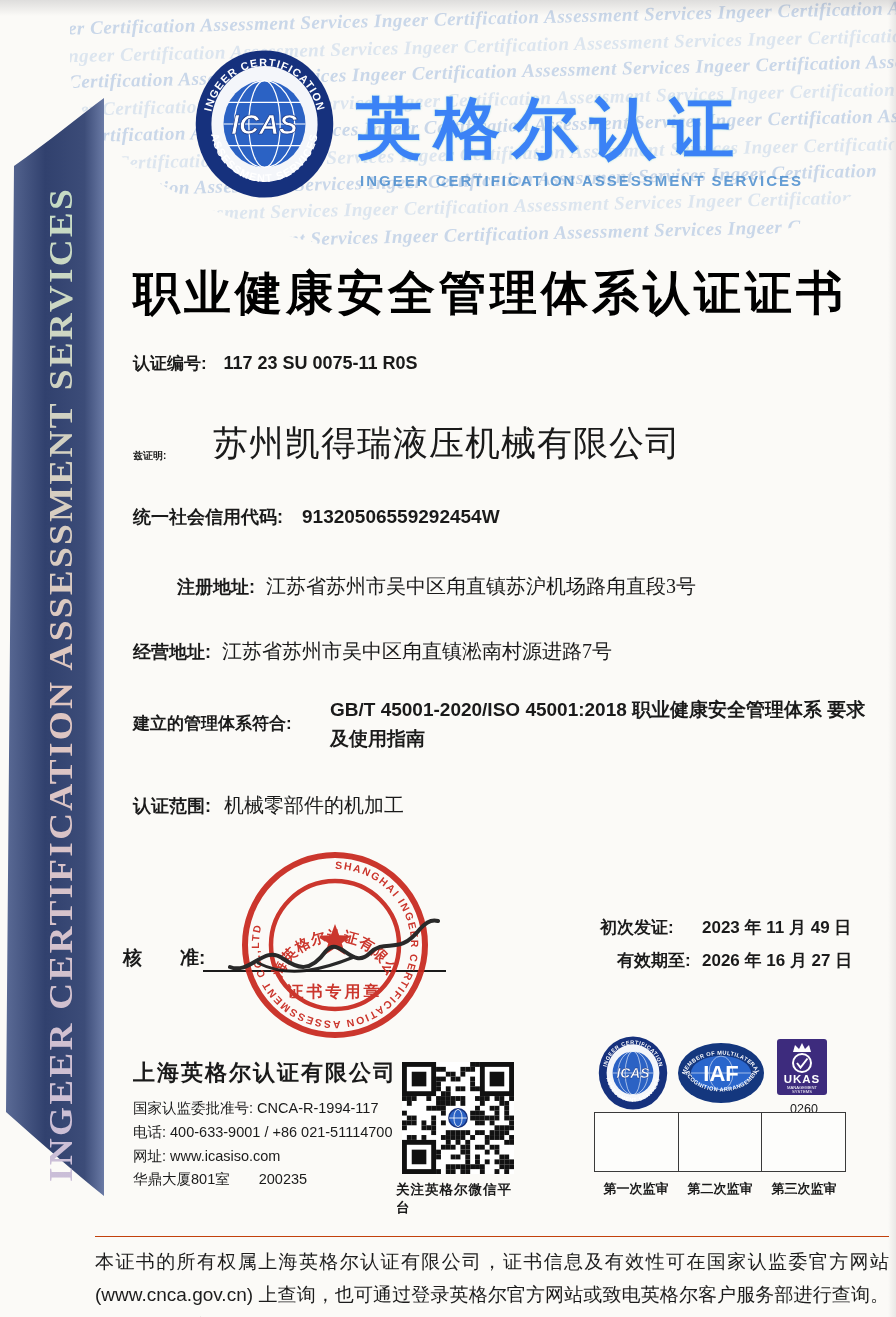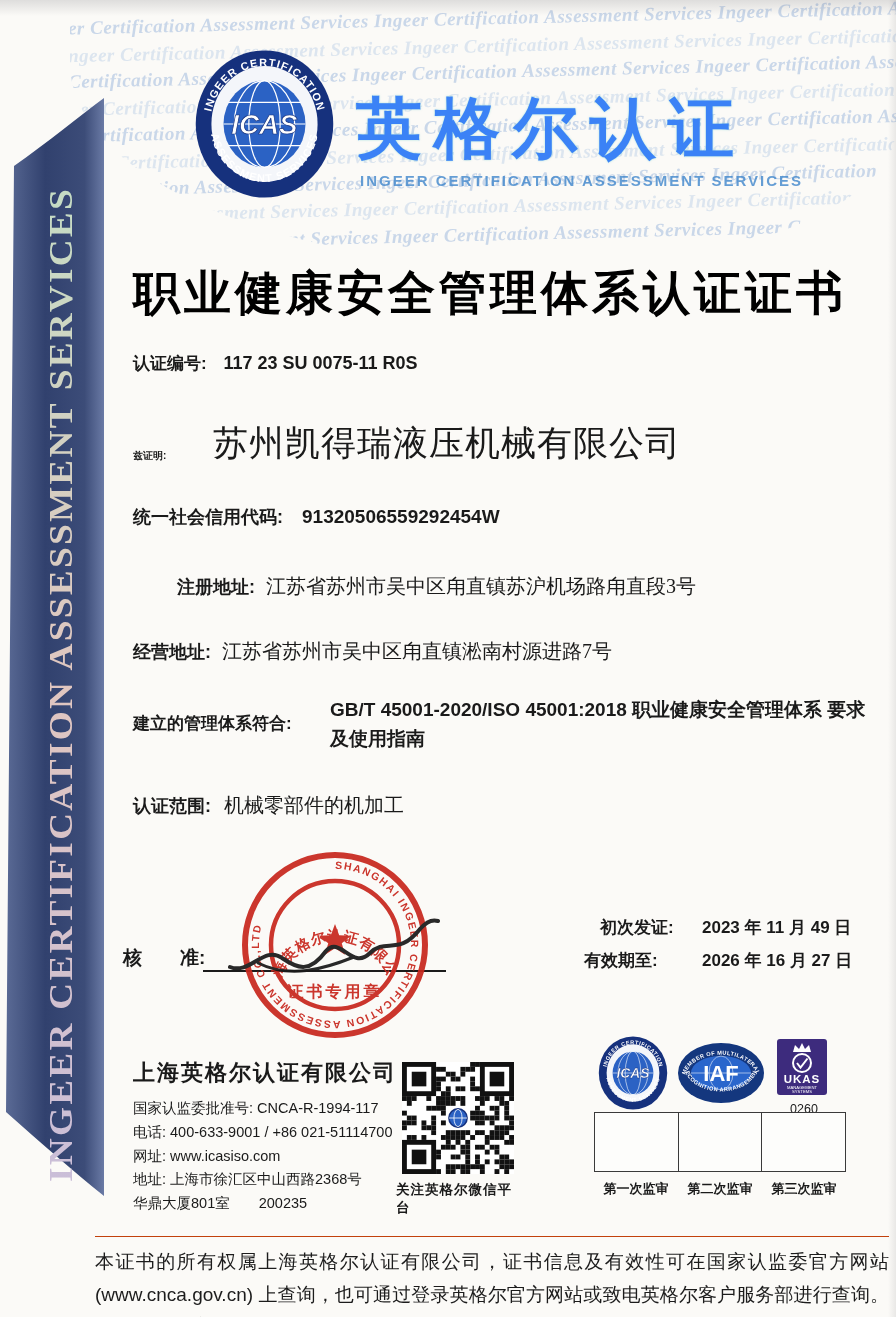--- a/index.html
+++ b/index.html
@@ -159,21 +159,21 @@
   <div class="row" style="left:133px;top:792px;font-size:18px;">
     <span class="lab">认证范围:</span>
     <span class="serifv" style="font-size:20px;margin-left:8px;">机械零部件的机加工</span>
   </div>
 
   <div class="row lab pre" style="left:123px;top:945px;font-size:19px;">核　　准:</div>
   <div class="sigline"></div>
 
   <div class="row lab" style="left:600px;top:916px;font-size:17px;">初次发证:</div>
   <div class="row lab" style="left:702px;top:916px;font-size:17px;">2023 年 11 月 49 日</div>
-  <div class="row lab" style="left:584px;top:949px;font-size:17px;text-align:right;">有效期至:</div>
+  <div class="row lab" style="left:617px;top:949px;font-size:17px;text-align:right;">有效期至:</div>
   <div class="row lab" style="left:702px;top:949px;font-size:17px;">2026 年 16 月 27 日</div>
 
   <svg class="stamp" width="215" height="205" viewBox="0 0 215 205">
     <defs>
       <path id="sealRing" d="M 107,24 a 76,76 0 1 1 -0.01,0"></path>
       <path id="sealArcCn" d="M 55,128 A 58,58 0 0 1 159,128"></path>
     </defs>
     <circle cx="107" cy="100" r="90" fill="none" stroke="#c8281e" stroke-width="6"></circle>
     <circle cx="107" cy="100" r="64" fill="none" stroke="#c8281e" stroke-width="4.5"></circle>
     <text font-size="10.5" font-weight="bold" fill="#c8281e" letter-spacing="1.6">
@@ -188,21 +188,20 @@
       <path d="M 2,122 C 22,130 36,100 54,113 C 70,124 82,128 98,106 C 112,90 124,126 142,108 C 158,92 170,112 192,84 C 198,77 204,74 210,76"></path>
       <path d="M 30,118 C 62,134 96,124 126,112" stroke-width="3"></path>
     </g>
   </svg>
 
   <div class="issuer">
     <div class="name">上海英格尔认证有限公司</div>
     <div class="ln">国家认监委批准号: CNCA-R-1994-117</div>
     <div class="ln">电话: 400-633-9001 / +86 021-51114700</div>
     <div class="ln">网址: www.icasiso.com</div>
-    <div class="ln">地址: 上海市徐汇区中山西路2368号</div>
     <div class="ln pre">华鼎大厦801室　　200235</div>
   </div>
 
   <svg class="qr" width="112" height="112" viewBox="0 0 110.4 110.4">
     <rect x="0" y="0" width="110.4" height="110.4" fill="#fff"></rect>
     <g id="qr-pattern">
         <rect x="67.2" y="0" width="4.8" height="4.8" fill="#111"></rect>
         <rect x="72" y="0" width="4.8" height="4.8" fill="#111"></rect>
         <rect x="33.6" y="4.8" width="4.8" height="4.8" fill="#111"></rect>
         <rect x="38.4" y="4.8" width="4.8" height="4.8" fill="#111"></rect>

